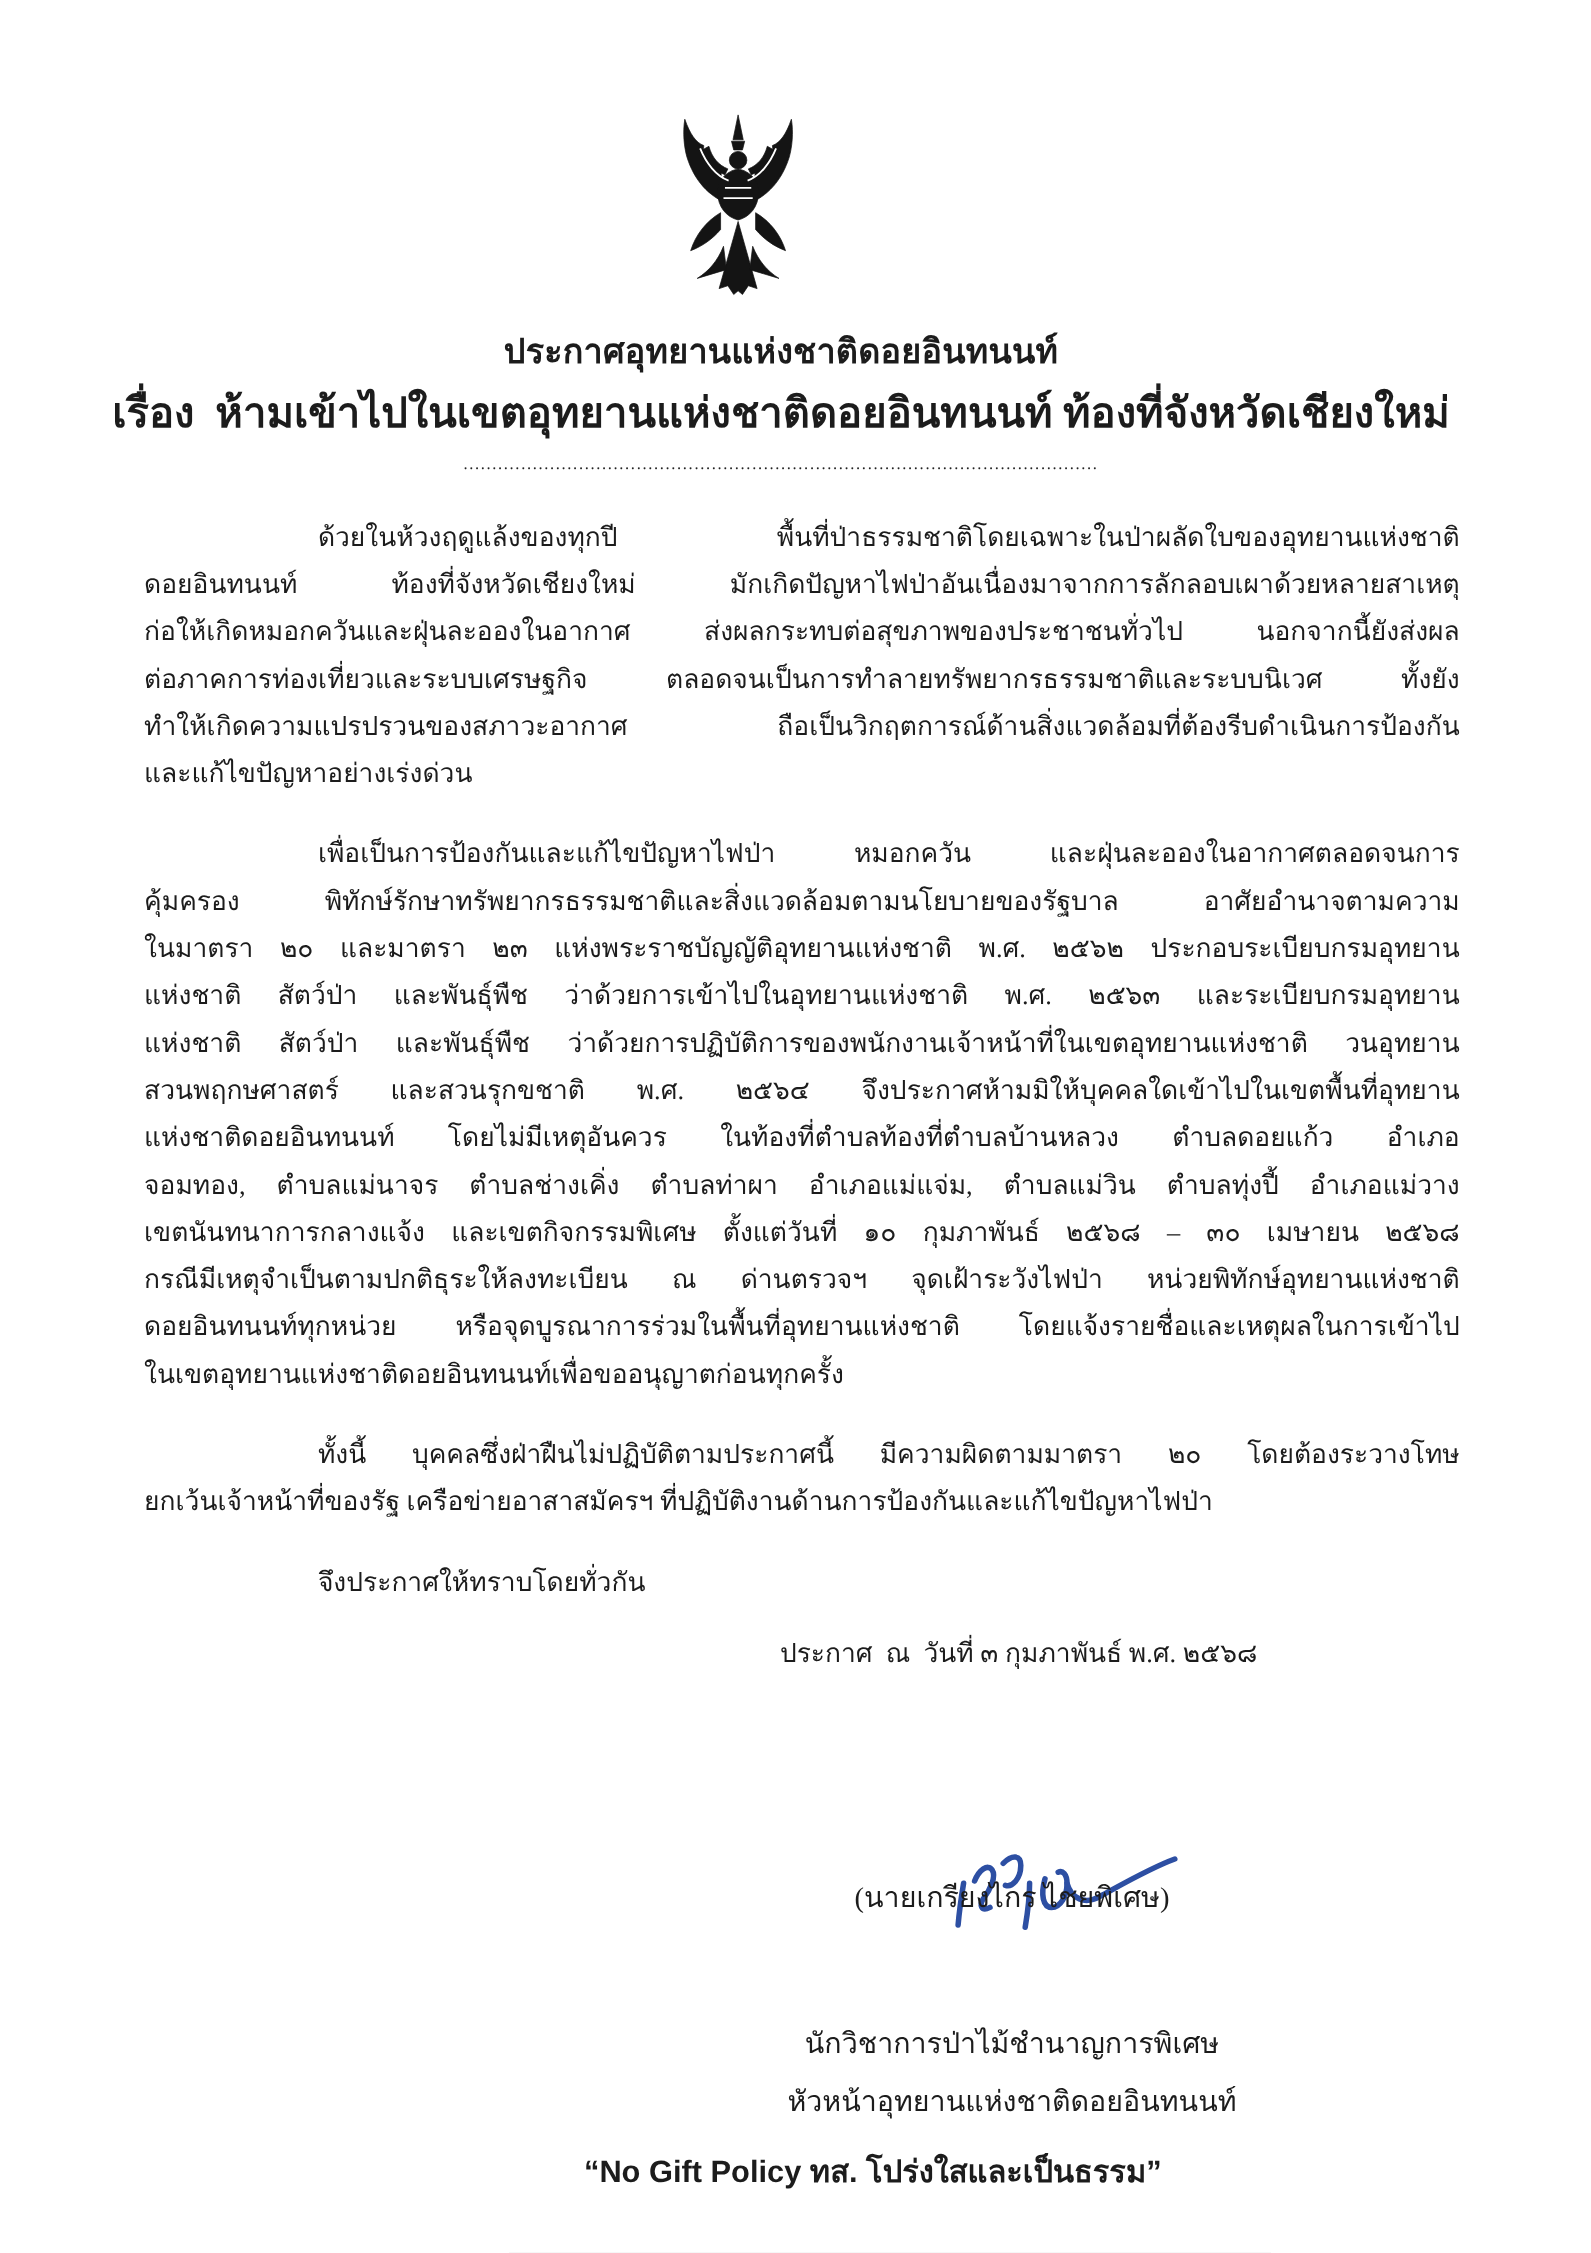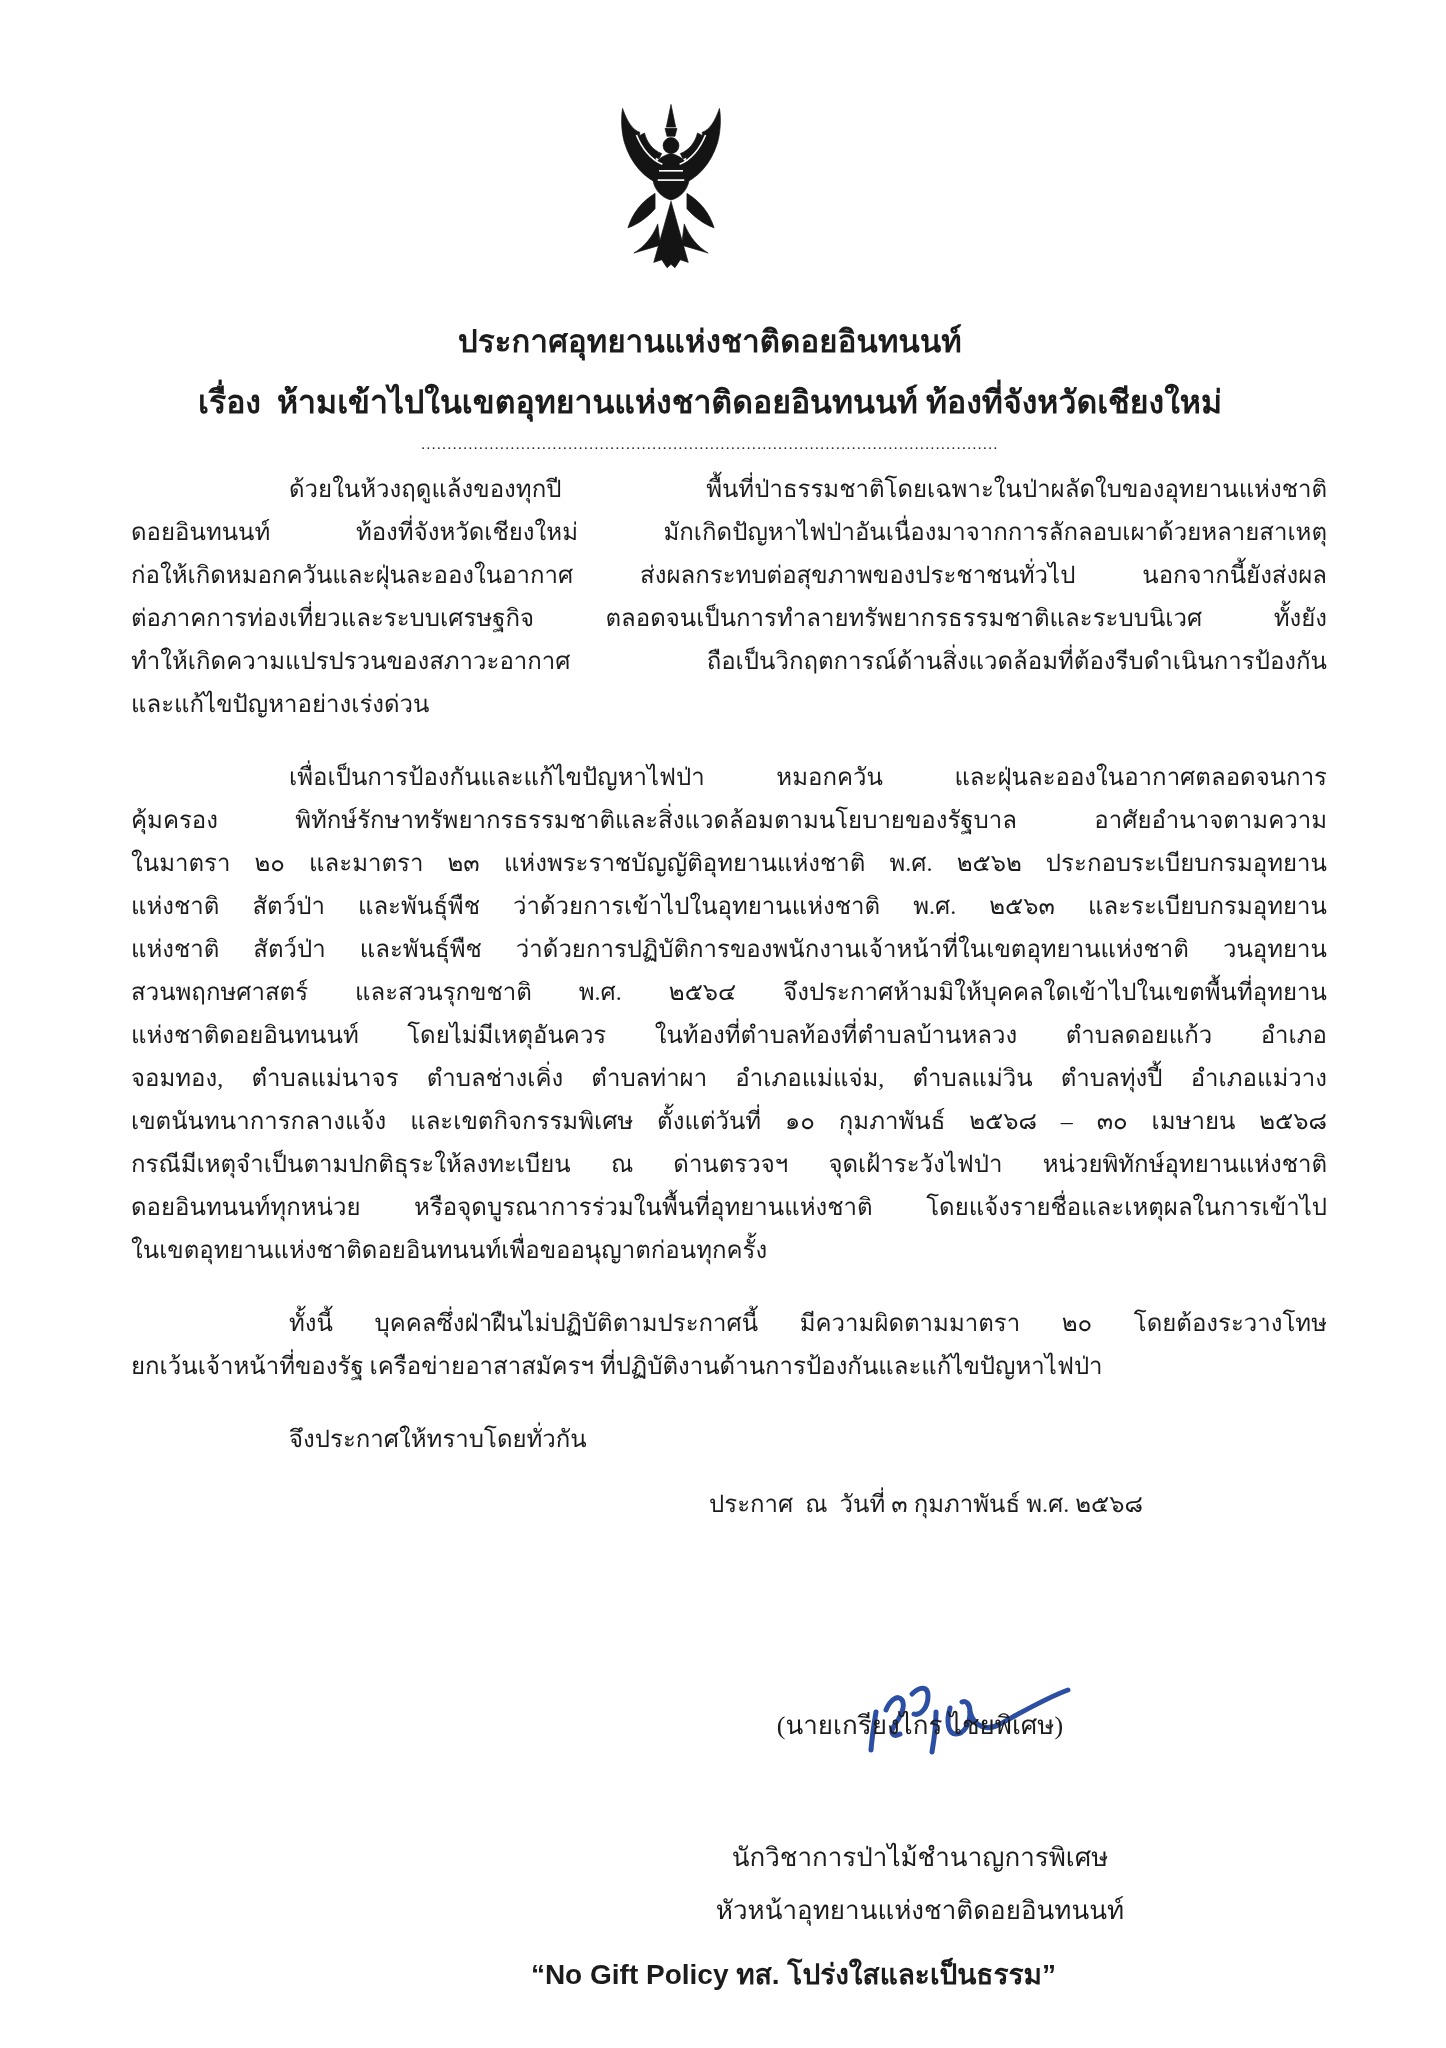--- a/index.html
+++ b/index.html
@@ -8,23 +8,23 @@
     width:1446px;height:2048px;
     margin:0 auto;
     background:#ffffff;
     color:#1c1c1c;
     font-family:"Liberation Serif","DejaVu Serif",serif;
     overflow:hidden;
   }
   
   .emblem{position:absolute;top:96px;left:598px;width:146px;height:208px;}
   .emblem svg{width:100%;height:100%;}
-  .header-block{position:absolute;top:316px;left:0;width:1420px;text-align:center;}
+  .header-block{position:absolute;top:294px;left:0;width:1420px;text-align:center;}
   .doc-title{font-size:31px;font-weight:600;letter-spacing:.2px;}
-  .doc-subject{font-size:32px;font-weight:600;margin-top:10px;white-space:pre-wrap;}
+  .doc-subject{font-size:38px;font-weight:600;white-space:pre-wrap;}
   .dots{margin-top:12px;font-size:15px;letter-spacing:1.5px;color:#222;line-height:10px;}
   
   .body-text{
     position:absolute;top:468px;left:131px;width:1196px;
     font-size:24px;line-height:43px;
   }
   .paragraph{margin:0 0 30px 0;}
   .line{
     text-align:justify;text-align-last:justify;font-family:Liberation Serif, serif;
     -moz-text-align-last:justify;

